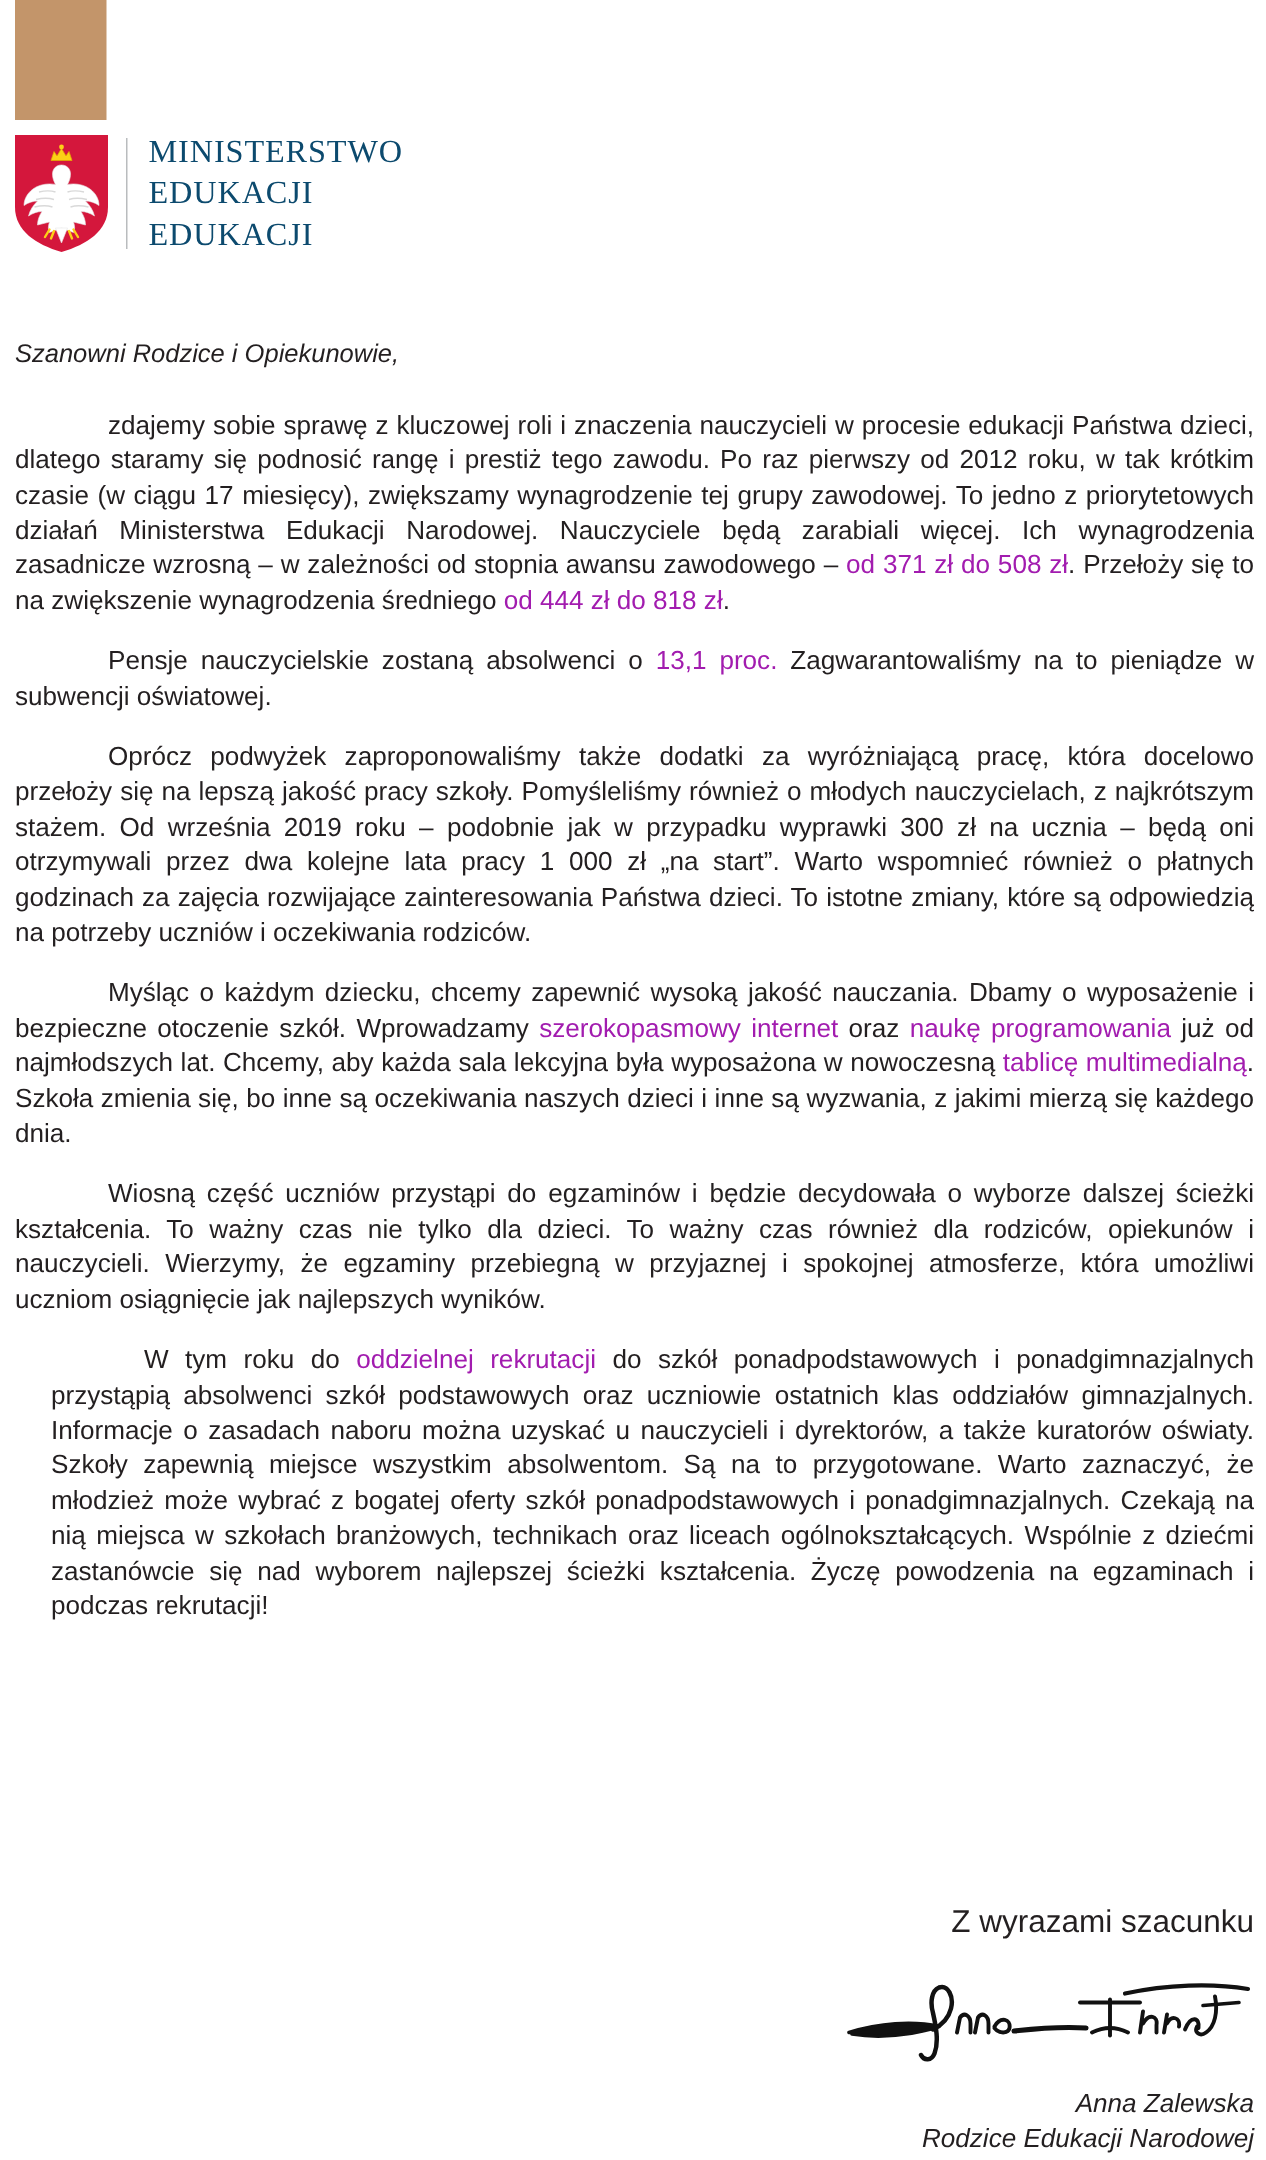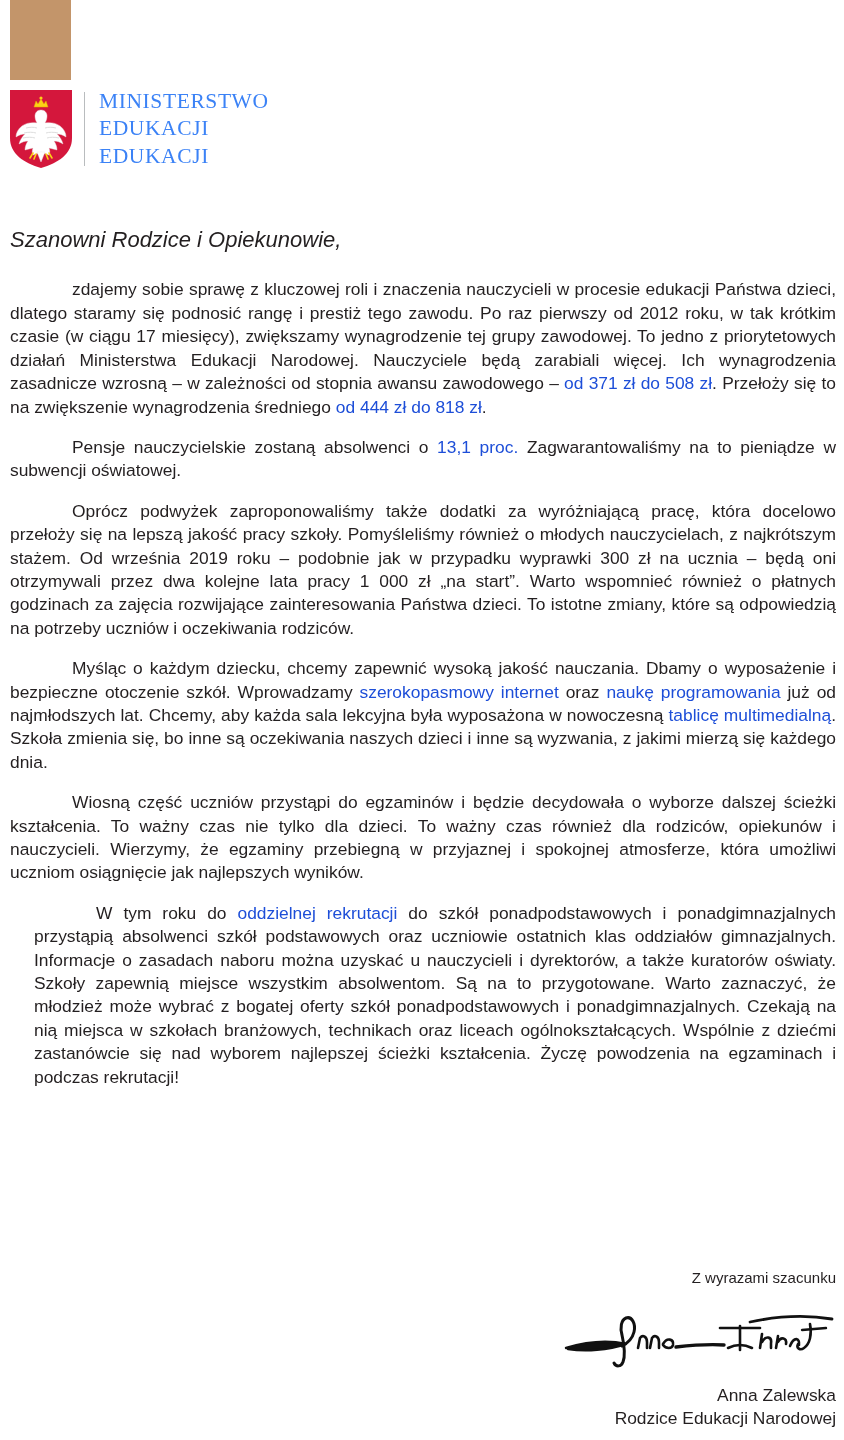--- a/index.html
+++ b/index.html
@@ -45,76 +45,77 @@
   }
   .logo-divider {
     width: 1px;
     align-self: stretch;
     background: #b9bcbe;
     margin: 4px 0 4px 12px;
   }
   .ministry-name {
     margin-left: 14px;
     font-family: "Liberation Serif", serif;
-    color: #3b82f6;
+    color: #0c4a6e;
     font-size: 21.5px;
     line-height: 1.27;
     letter-spacing: 0.6px;
     white-space: nowrap;
   }
   .ministry-name span { display: block; }
 
   
   .letter-body {
     position: absolute;
     left: 10px;
     top: 225px;
     width: 826px;
   }
   .salutation {
     font-style: italic;
-    font-size: 22px;
+    font-size: 17px;
     line-height: 1.34;
     margin: 0 0 24px 0;
   }
   p.para {
     margin: 0 0 17px 0;
     font-size: 17.4px;
     line-height: 1.345;
     text-align: justify;
     text-indent: 62px;
     hyphens: manual;
   }
   p.para:last-of-type { margin-bottom: 0; margin-left: 24px; }
 
   .hl {
-    color: #1d4ed8;
+    color: #a21caf;
   }
 
   
   .sign-block {
     position: absolute;
     right: 8px;
     top: 1268px;
     width: 420px;
     text-align: right;
   }
   .closing {
-    font-size: 15px;
+    font-size: 21px;
     line-height: 1.3;
     margin: 0;
   }
   .signature-mark {
     display: block;
     margin: 16px 0 6px auto;
     width: 272px;
     height: 74px;
   }
   .signer-name,
   .signer-title {
+    font-style: italic;
     font-size: 17.4px;
     line-height: 1.33;
     margin: 0;
   }
 </style>
 </head>
 <body>
 
 <header class="letterhead">
 

